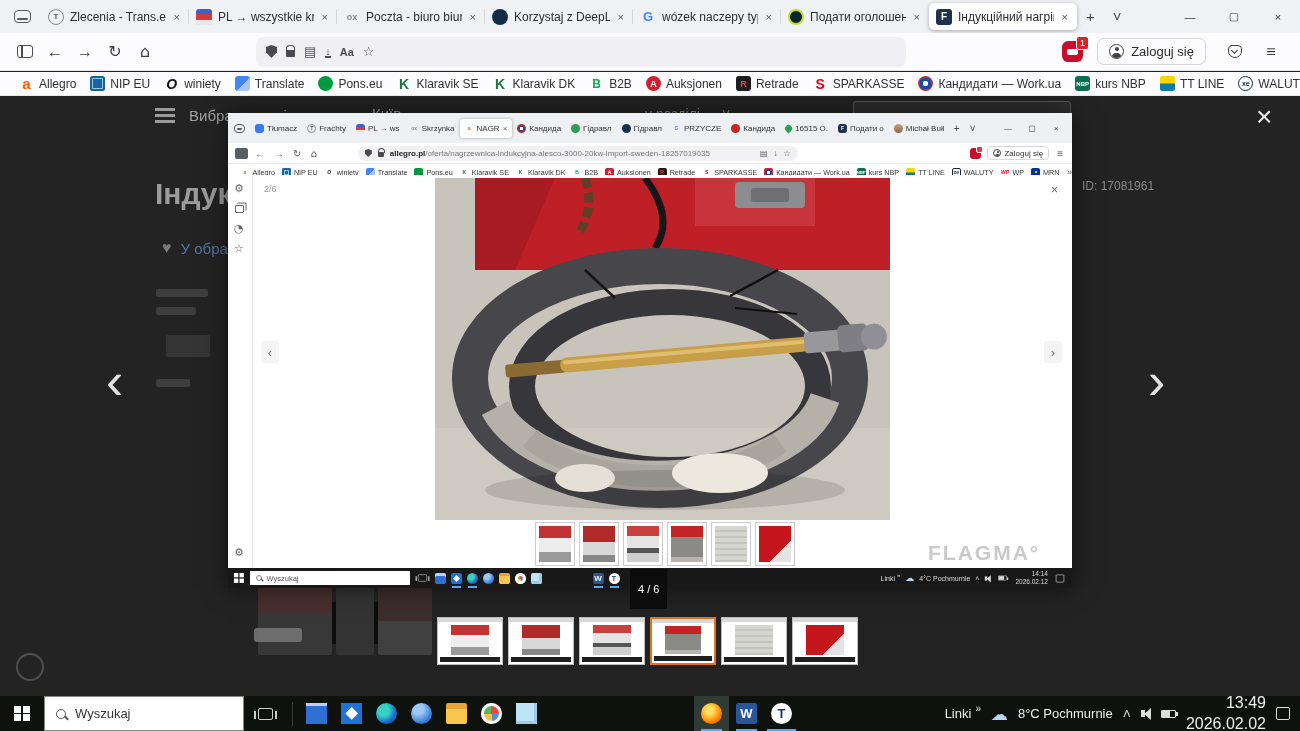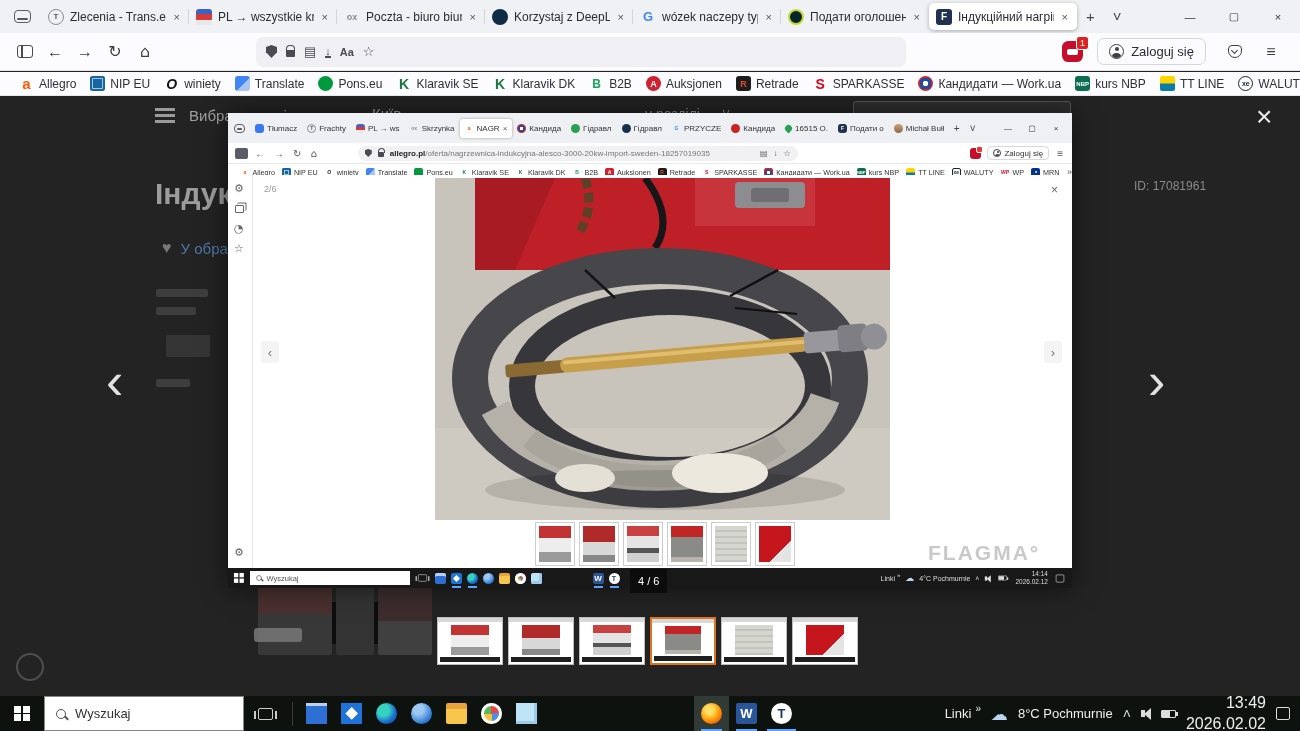--- a/index.html
+++ b/index.html
@@ -88,32 +88,32 @@
   
   #page{position:absolute;top:97px;left:0;width:1300px;height:599px;background:#232323;overflow:hidden;}
   .burger{width:20px;height:2.5px;background:#9a9a9a;box-shadow:0 6px 0 #9a9a9a,0 12px 0 #9a9a9a;margin-top:-12px;}
   .fhtxt{color:#a0a0a0;font-size:15px;}
   .fsel{color:#8b8b8b;font-size:14px;}
   .fsearch{position:absolute;left:853px;top:4px;width:218px;height:27px;border:1px solid #555;background:#2e2e2e;border-radius:3px;}
   .fpost{position:absolute;left:1074px;top:1px;width:220px;height:31px;border:1px solid #7d7d7d;border-radius:4px;color:#bcbcbc;font-size:13px;display:flex;align-items:center;justify-content:center;}
   .ftitle{position:absolute;left:155px;top:80px;font-size:30px;font-weight:700;color:#9c9c9c;white-space:nowrap;}
   .ffav{position:absolute;left:162px;top:142px;display:flex;align-items:center;gap:9px;font-size:15px;color:#4f76a6;}
   .fheart{color:#787878;font-size:16px;}
-  .fid{position:absolute;left:1134px;top:82px;font-size:12px;color:#8a8a8a;}
+  .fid{position:absolute;left:1082px;top:82px;font-size:12px;color:#8a8a8a;}
   .frow{position:absolute;height:8px;background:#3e3e3e;border-radius:2px;}
   .fthumbbar{position:absolute;left:258px;top:505px;width:172px;height:42px;background:#0d0d0d;}
   .fth{position:absolute;top:490px;height:68px;border-radius:2px;}
   .fchip{position:absolute;left:254px;top:531px;width:48px;height:14px;background:#787878;border-radius:3px;opacity:.85;}
   .fwidget{position:absolute;left:16px;top:556px;width:28px;height:28px;border:2px solid #4e4e4e;border-radius:50%;}
 
   
   .lb-close{position:absolute;left:1256px;top:4px;font-size:28px;color:#ececec;z-index:9;}
   .lb-prev{position:absolute;left:106px;top:258px;font-size:52px;color:#e2e2e2;z-index:9;line-height:1;}
   .lb-next{position:absolute;left:1148px;top:258px;font-size:52px;color:#e2e2e2;z-index:9;line-height:1;}
-  .lb-counter{position:absolute;left:630px;top:472px;background:#0c0c0c;color:#fff;font-size:11px;padding:6px 8px;z-index:9;}
+  .lb-counter{position:absolute;left:630px;top:472px;background:#0c0c0c;color:#fff;font-size:11px;padding:14px 8px;z-index:9;}
   .lb-thumbs{position:absolute;left:437px;top:520px;display:flex;gap:5px;z-index:9;}
   .lbt{width:66px;height:48px;background:linear-gradient(#d8d8d8 0 4px,#fff 4px);border:1px solid #bdbdbd;position:relative;}
   .lbt.active{border:2px solid #e0731d;}
   .lbt::before{content:"";position:absolute;left:13px;right:13px;top:7px;bottom:9px;}
   .lbt::after{content:"";position:absolute;left:2px;right:2px;bottom:2px;height:5px;background:#1e1e1e;}
   .p-mach1::before{background:linear-gradient(180deg,#c23333 0 32%,#ededed 32% 72%,#9a9a9a 72%);}
   .p-mach2::before{background:linear-gradient(180deg,#b02a2a 0 45%,#d8d8d8 45% 80%,#888 80%);}
   .p-mach3::before{background:linear-gradient(180deg,#c84040 0 28%,#e4e4e4 28% 60%,#555 60% 75%,#cfcfcf 75%);}
   .p-hose::before{background:linear-gradient(180deg,#c22525 0 30%,#8a8a86 30% 85%,#b8b4ac 85%);}
   .p-doc::before{background:repeating-linear-gradient(180deg,#d6d6d0 0 4px,#c4c4be 4px 6px);}

